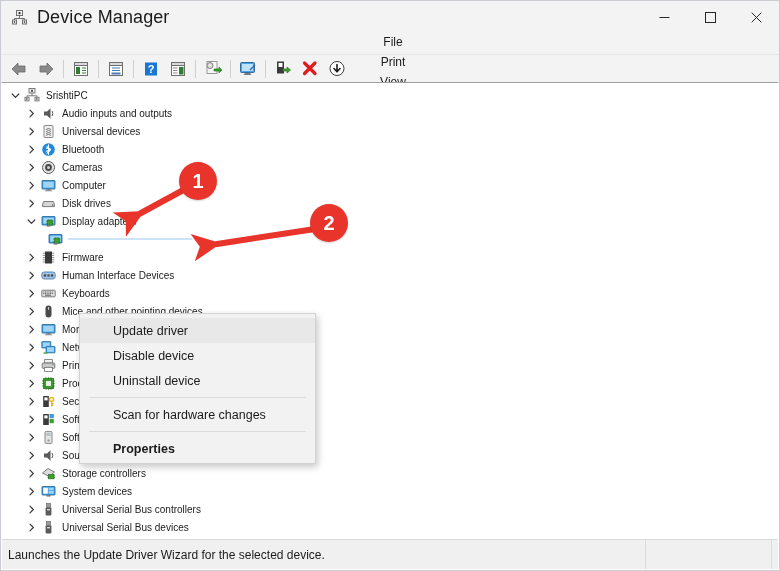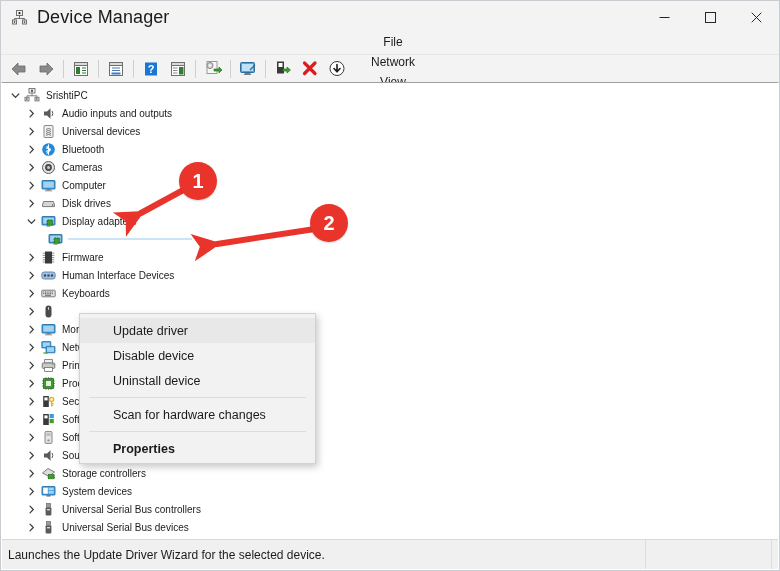--- a/index.html
+++ b/index.html
@@ -267,21 +267,21 @@
         <svg width="11" height="11" viewBox="0 0 11 11">
             <line x1="0.7" y1="0.7" x2="10.3" y2="10.3" stroke="currentColor" stroke-width="1"></line>
             <line x1="10.3" y1="0.7" x2="0.7" y2="10.3" stroke="currentColor" stroke-width="1"></line>
           </svg>
       </div>
     </div>
   </div>
 
   <div class="menubar">
     <div class="menu-item">File</div>
-    <div class="menu-item">Network</div>
+    <div class="menu-item">Print</div>
     <div class="menu-item">View</div>
     <div class="menu-item">Help</div>
   </div>
 
   <div class="toolbar">
 
     <div class="tb-btn">
       <svg width="18" height="16" viewBox="0 0 18 16">
         <path d="M8 2 L2 8 L8 14 L8 11 L15 11 L15 5 L8 5 Z" fill="#8a8a8a" stroke="#6b6b6b" stroke-width="0.8" stroke-linejoin="round"></path>
       </svg>
@@ -577,20 +577,21 @@
           <svg width="9" height="9" viewBox="0 0 9 9">
               <path d="M3 1.2 L6.3 4.5 L3 7.8" fill="none" stroke="#3b3b3b" stroke-width="1.2" stroke-linecap="round" stroke-linejoin="round"></path>
             </svg>
         </span>
         <span class="node-icon">
           <svg width="15" height="15" viewBox="0 0 15 15">
             <rect x="4.5" y="1.5" width="6" height="12" rx="3" fill="#4a4a4a"></rect>
             <rect x="7.1" y="3.2" width="0.9" height="2.6" fill="#e8e8e8"></rect>
           </svg>
         </span>
+        <span class="label-wrap">Mice and other pointing devices</span>
       </div>
 
       <div class="row lvl1">
         <span class="chev">
           <svg width="9" height="9" viewBox="0 0 9 9">
               <path d="M3 1.2 L6.3 4.5 L3 7.8" fill="none" stroke="#3b3b3b" stroke-width="1.2" stroke-linecap="round" stroke-linejoin="round"></path>
             </svg>
         </span>
         <span class="node-icon">
           <svg width="15" height="15" viewBox="0 0 15 15">

